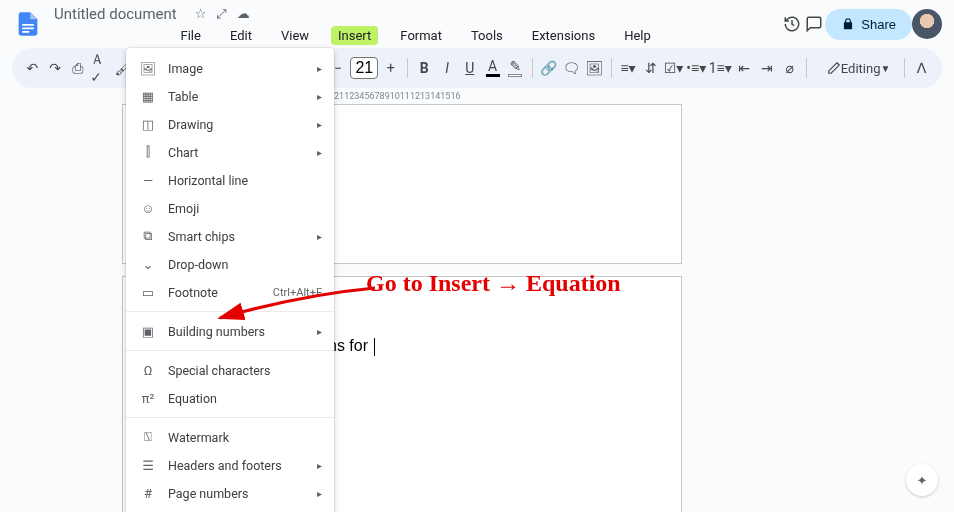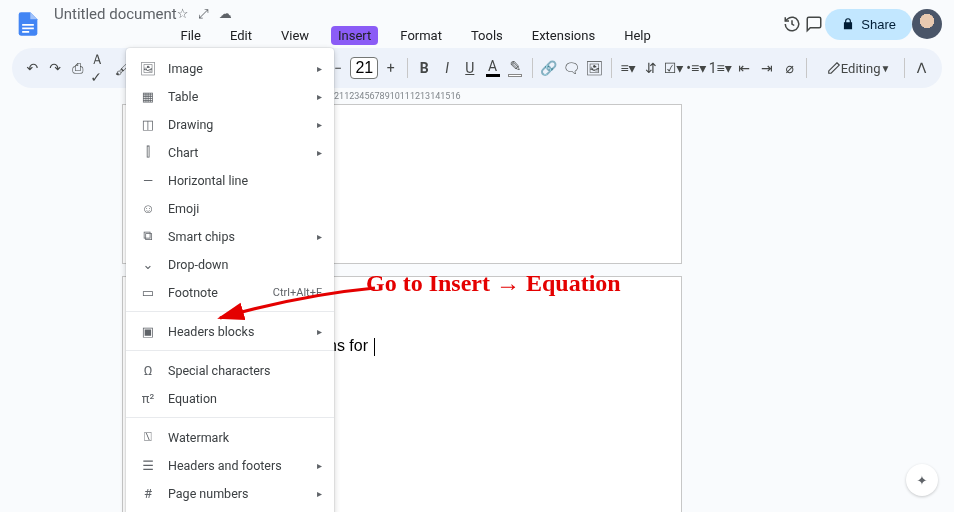--- a/index.html
+++ b/index.html
@@ -19,33 +19,33 @@
   height: 44px;
   padding: 4px 12px 0 12px;
 }
 .logo {
   width: 32px; height: 32px;
   display: flex; align-items: center; justify-content: center;
   margin-right: 6px;
 }
 .logo svg { width: 28px; height: 28px; }
 .title-block { display: flex; flex-direction: column; flex: 1; }
-.title-row { display: flex; align-items: center; gap: 0; height: 22px; }
+.title-row { display: flex; align-items: center; gap: 18px; height: 22px; }
 .doc-title { font-size: 15px; color: #5f6368; padding-left: 4px; }
 .title-icons { display:flex; gap:10px; color:#5f6368; }
 .title-icons span { cursor:pointer; }
 .menu-row { display: flex; align-items: center; height: 20px; gap: 15px; justify-content: center; }
 .menu-item {
   padding: 2px 7px;
   font-size: 13px;
   color: #202124;
   cursor: pointer;
   border-radius: 4px;
 }
-.menu-item.active { background: #8b5cf6; }
+.menu-item.active { background: #bef264; }
 .header-right { display:flex; align-items:center; margin-left:auto; }
 .header-icon { width:22px; height:22px; color:#444746; display:flex; align-items:center; justify-content:center; cursor:pointer; }
 .share-btn {
   display:flex; align-items:center; gap:6px;
   background:#c2e7ff; color:#001d35;
   border-radius: 18px; padding: 8px 16px;
   font-size: 13px; font-weight: 500;
   border:none; cursor:pointer;
 }
 .avatar { width:30px; height:30px; border-radius:50%; background:#888 center/cover; background: radial-gradient(circle at 50% 40%, #e8c9b0 30%, #4a5568 31%); }
@@ -353,21 +353,21 @@
         <span class="dd-label">Drop-down</span>
       </div>
       <div class="dd-item">
         <span class="dd-icon">▭</span>
         <span class="dd-label">Footnote</span>
         <span class="dd-shortcut">Ctrl+Alt+F</span>
       </div>
       <div class="dd-sep"></div>
       <div class="dd-item">
         <span class="dd-icon">▣</span>
-        <span class="dd-label">Headers blocks</span>
+        <span class="dd-label">Building numbers</span>
         <span class="dd-arrow">▸</span>
       </div>
       <div class="dd-sep"></div>
       <div class="dd-item">
         <span class="dd-icon">Ω</span>
         <span class="dd-label">Special characters</span>
       </div>
       <div class="dd-item">
         <span class="dd-icon">π²</span>
         <span class="dd-label">Equation</span>

